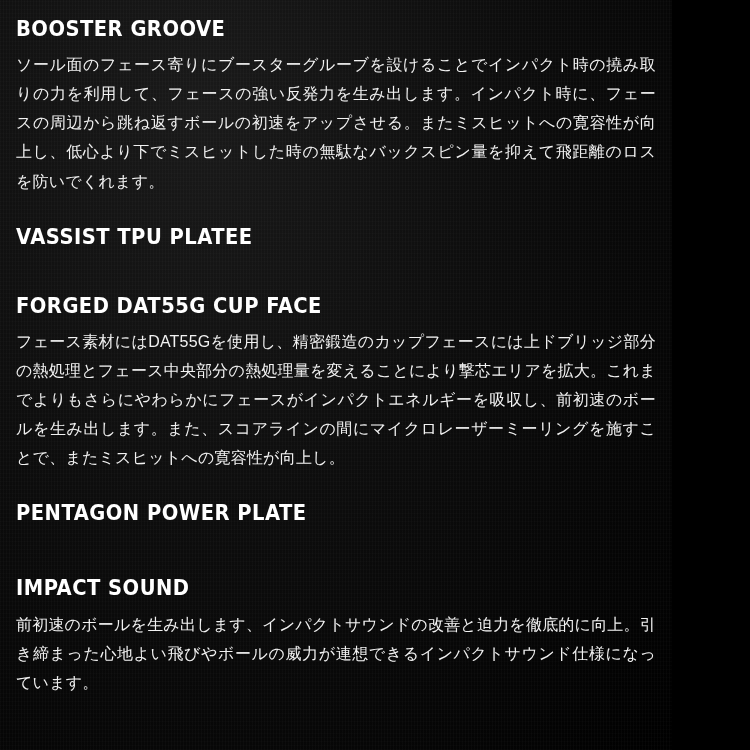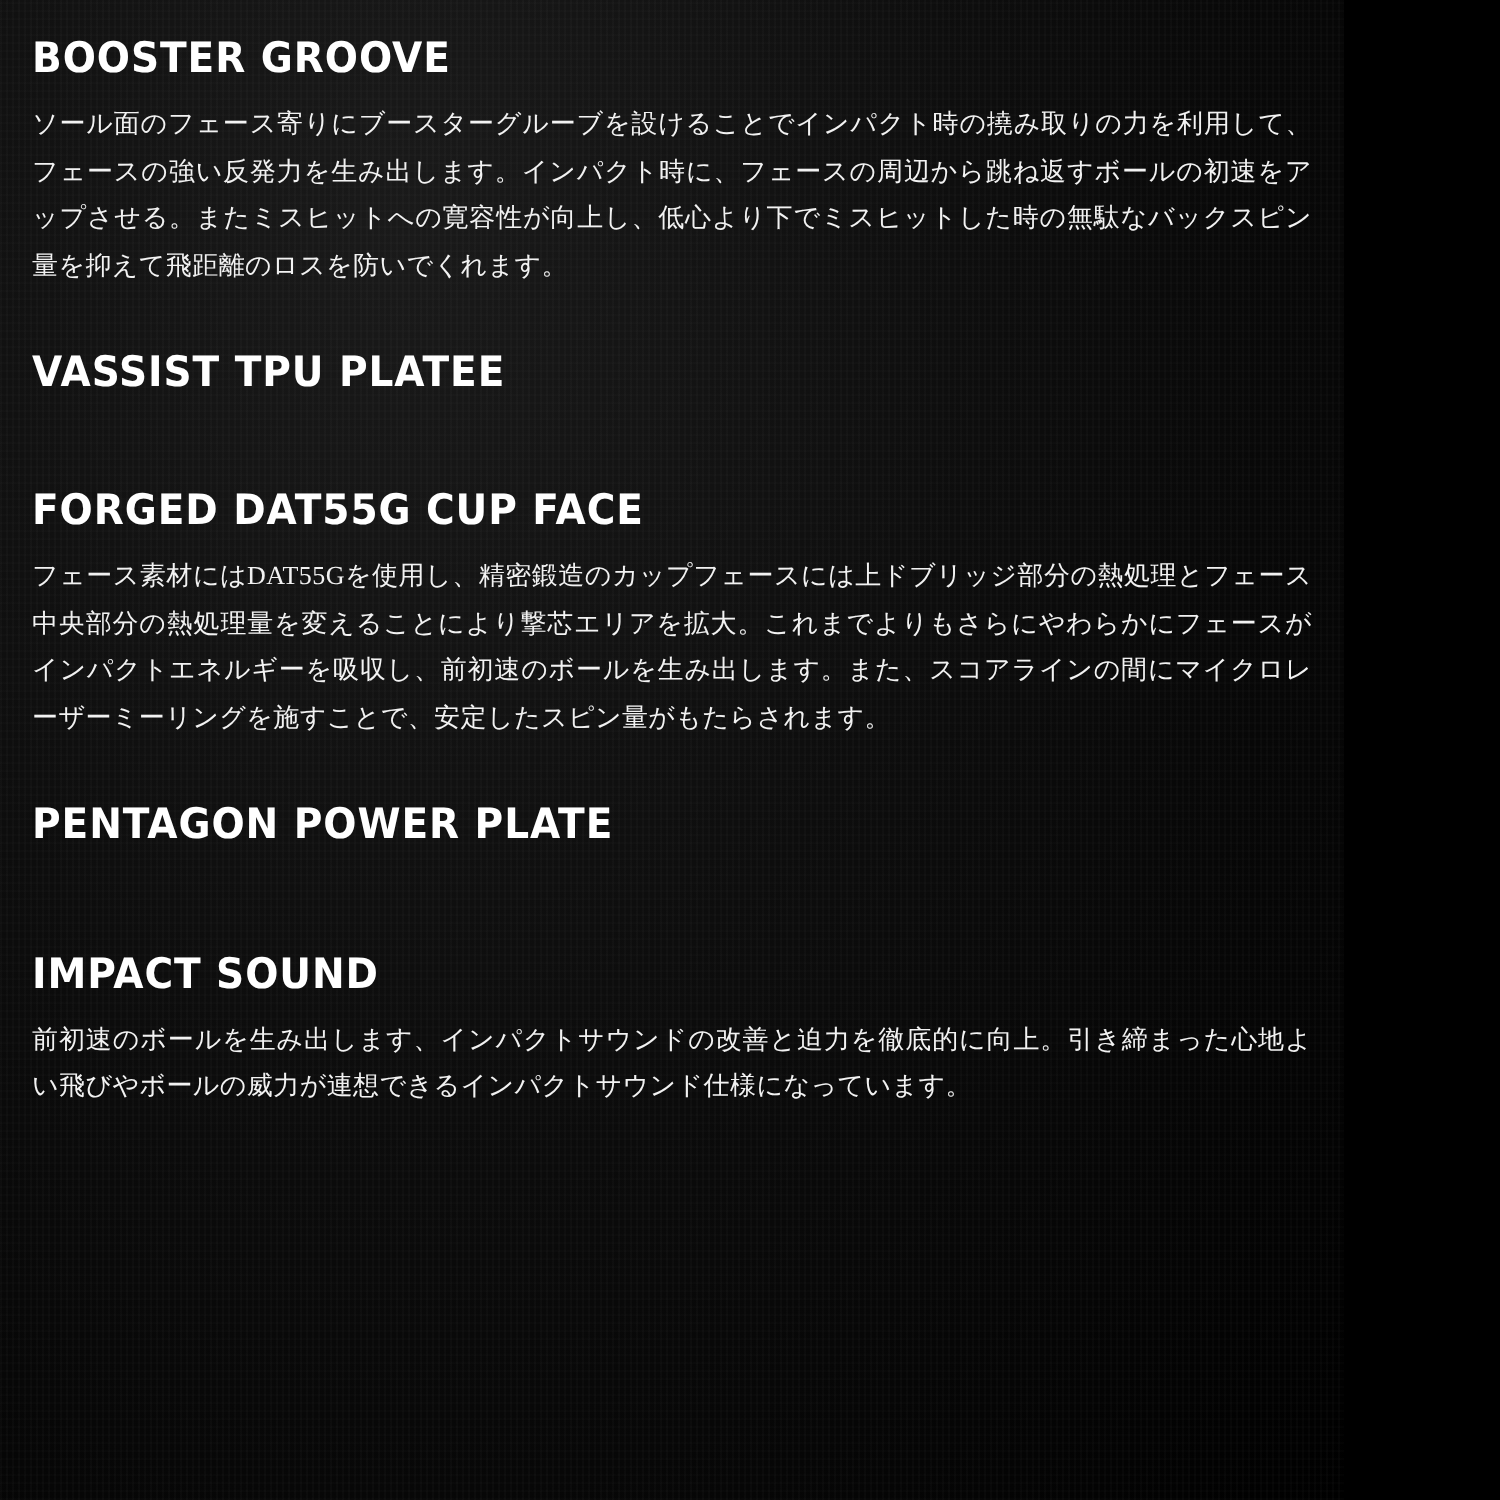--- a/index.html
+++ b/index.html
@@ -38,22 +38,22 @@
     font-size: 21px;
     letter-spacing: 0.5px;
     color: #ffffff;
     margin: 0 0 9px 0;
     line-height: 1.1;
     transform: scaleX(0.93);
     transform-origin: left center;
     white-space: nowrap;
   }
   .body-text {
-    font-family: Liberation Serif, serif;
-    font-size: 13px;
+    font-family: Liberation Sans, sans-serif;
+    font-size: 16px;
     line-height: 1.82;
     color: #f2f2f2;
     margin: 0;
     letter-spacing: 0.2px;
     text-align: justify;
     max-width: 718px;
   }
   .sec-booster { margin-bottom: 30px; }
   .sec-vassist { margin-bottom: 46px; }
   .sec-forged { margin-bottom: 30px; margin-top: 30px; }
@@ -69,21 +69,21 @@
     <h2 class="heading">BOOSTER GROOVE</h2>
     <p class="body-text">ソール面のフェース寄りにブースターグルーブを設けることでインパクト時の撓み取りの力を利用して、フェースの強い反発力を生み出します。インパクト時に、フェースの周辺から跳ね返すボールの初速をアップさせる。またミスヒットへの寛容性が向上し、低心より下でミスヒットした時の無駄なバックスピン量を抑えて飛距離のロスを防いでくれます。</p>
   </div>
 
   <div class="section sec-vassist">
     <h2 class="heading">VASSIST TPU PLATEE</h2>
   </div>
 
   <div class="section sec-forged">
     <h2 class="heading">FORGED DAT55G CUP FACE</h2>
-    <p class="body-text">フェース素材にはDAT55Gを使用し、精密鍛造のカップフェースには上ドブリッジ部分の熱処理とフェース中央部分の熱処理量を変えることにより撃芯エリアを拡大。これまでよりもさらにやわらかにフェースがインパクトエネルギーを吸収し、前初速のボールを生み出します。また、スコアラインの間にマイクロレーザーミーリングを施すことで、安定したスピン量がもたらされます。</p>
+    <p class="body-text">フェース素材にはDAT55Gを使用し、精密鍛造のカップフェースには上ドブリッジ部分の熱処理とフェース中央部分の熱処理量を変えることにより撃芯エリアを拡大。これまでよりもさらにやわらかにフェースがインパクトエネルギーを吸収し、前初速のボールを生み出します。また、スコアラインの間にマイクロレーザーミーリングを施すことで、またミスヒットへの寛容性が向上し。</p>
   </div>
 
   <div class="section sec-pentagon">
     <h2 class="heading">PENTAGON POWER PLATE</h2>
   </div>
 
   <div class="section sec-impact">
     <h2 class="heading">IMPACT SOUND</h2>
     <p class="body-text">前初速のボールを生み出します、インパクトサウンドの改善と迫力を徹底的に向上。引き締まった心地よい飛びやボールの威力が連想できるインパクトサウンド仕様になっています。</p>
   </div>

